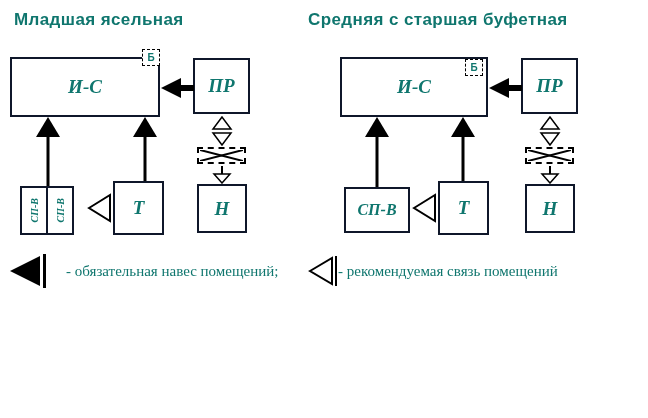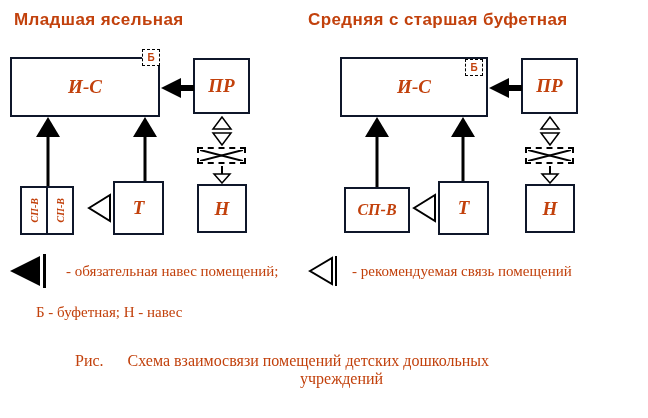--- a/index.html
+++ b/index.html
@@ -2,21 +2,21 @@
 <html><head>
 <meta charset="utf-8">
 <style>
   * { box-sizing: border-box; margin: 0; padding: 0; }
   body { background: #ffffff; }
   .canvas {
     position: relative;
     width: 648px;
     height: 418px;
     background: #ffffff;
-    color: #c2410c;
+    color: #0f766e;
     font-family: "Liberation Sans", sans-serif;
     overflow: hidden;
     border-radius: 14px;
   }
   .abs { position: absolute; }
   .dtitle {
     position: absolute;
     font: bold 17px "Liberation Sans", sans-serif;
     letter-spacing: 0.4px;
     white-space: nowrap;
@@ -208,24 +208,19 @@
   <svg class="abs" style="left:8px; top:253px;" width="52" height="36">
     <path d="M2,18 L32,3 L32,33 Z" fill="#000"></path>
     <rect x="35" y="1" width="3" height="34" fill="#000"></rect>
   </svg>
   <div class="legend-text" style="left:66px; top:263px;">- обязательная навес помещений;</div>
 
   <svg class="abs" style="left:308px; top:255px;" width="34" height="32">
     <path d="M2,16 L24,3 L24,29 Z" fill="#fff" stroke="#000" stroke-width="2"></path>
     <rect x="27" y="1" width="2" height="30" fill="#000"></rect>
   </svg>
-  <div class="legend-text" style="left:352px; top:263px;">- рекомендуемая связь помещений</div>
+  <div class="legend-text" style="left:338px; top:263px;">- рекомендуемая связь помещений</div>
 
   <div class="defs" style="left:36px; top:303px;">
-    <div>Б - буфетная; Н - навес</div>
-  </div>
-
-  <div class="caption" style="left:75px; top:352px; width:520px;">
-    <div class="l1">Рис.      Схема взаимосвязи помещений детских дошкольных</div>
-    <div class="l2">учреждений</div>
-  </div>
+  </div>
+
 
 </div>
 
 </body></html>

